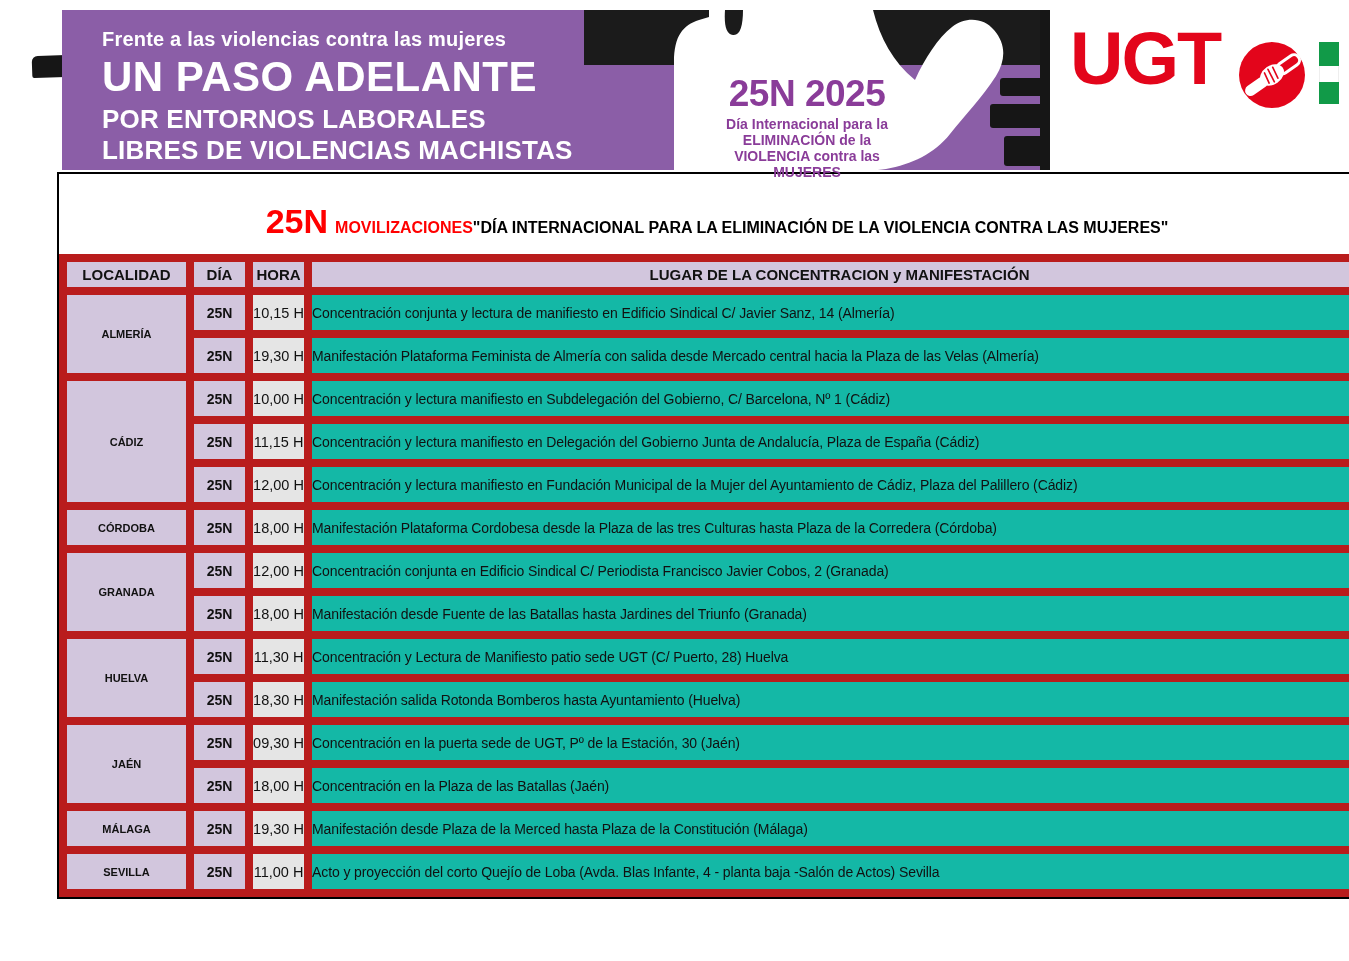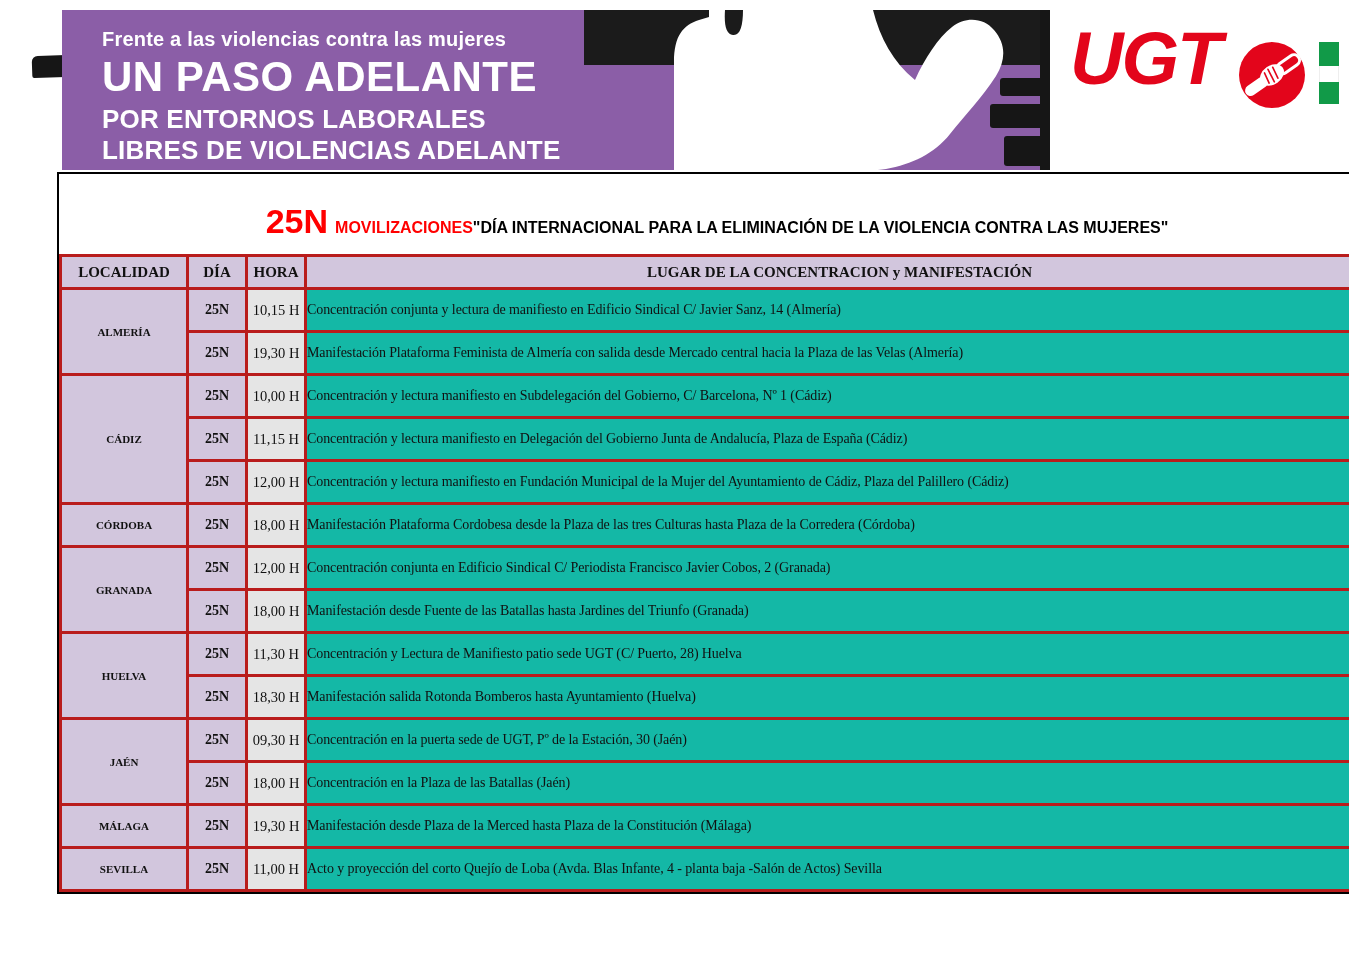--- a/index.html
+++ b/index.html
@@ -22,37 +22,37 @@
   .streak-c { left:942px; top:126px; width:46px; height:30px; }
   .streak-edge { left:978px; top:0; width:10px; height:160px; border-radius:0; }
   .streak-topleft { position:absolute; left:0; top:55px; width:64px; height:22px; background:#161616; border-radius:6px 2px 8px 2px; transform:rotate(-2deg); z-index:0; }
 
   .campaign { position:absolute; left:620px; top:64px; width:250px; text-align:center; color:#8a3c99; z-index:4; }
   .campaign-title { font-size:37px; font-weight:800; letter-spacing:-0.5px; line-height:40px; margin-bottom:2px; }
   .campaign-line { font-size:14px; font-weight:800; line-height:16px; }
 
   
   .logo { position:absolute; left:1035px; top:0; width:280px; height:150px; }
-  .logo-ugt { position:absolute; left:3px; top:22px; font-size:74px; font-weight:800; letter-spacing:-2px; color:#e3051b; line-height:74px;font-style:italic; }
+  .logo-ugt { position:absolute; left:3px; top:22px; font-size:74px; font-weight:800; letter-spacing:-2px; color:#e3051b; line-height:74px; }
   .logo-circle { position:absolute; left:172px; top:42px; width:66px; height:66px; }
   .logo-flag { position:absolute; left:252px; top:42px; width:20px; height:62px; display:flex; flex-direction:column; }
   .flag-g1 { height:24px; background:#119a48; }
   .flag-w  { height:16px; background:#ffffff; border-left:1px solid #eee; border-right:1px solid #eee; }
   .flag-g2 { height:22px; background:#119a48; }
   .logo-region { position:absolute; left:0; top:104px; width:275px; text-align:right; font-size:31px; font-weight:600; color:#262626; letter-spacing:.5px; }
 
   
   .tbl-wrap { margin-left:25px; width:1320px; border:2px solid #000; background:#fff; }
   .tbl-title { height:80px; display:flex; align-items:baseline; justify-content:center; padding-top:28px; }
   .tbl-title-prefix { color:#ff0000; font-size:34px; font-weight:700; margin-right:7px; }
   .tbl-title-label { color:#ff0000; font-size:16px; font-weight:700; }
   .tbl-title-quote { color:#000; font-size:16px; font-weight:700; }
 
   table.tbl { width:100%; border-collapse:collapse; table-layout:fixed; }
-  .tbl th, .tbl td { border:3px solid #b91c1c; font-family:Liberation Serif, serif; }
+  .tbl th, .tbl td { border:8px solid #b91c1c; font-family:Liberation Sans, sans-serif; }
   .tbl thead tr { height:33px; }
   .tbl tbody tr { height:43px; }
   .tbl th { background:#d2c6dd; font-size:15px; font-weight:700; color:#111; text-align:center; }
   .tbl td.loc { background:#d2c6dd; font-size:11px; font-weight:700; color:#111; text-align:center; }
   .tbl td.dia { background:#d2c6dd; font-size:14px; font-weight:700; color:#111; text-align:center; }
   .tbl td.hora { background:#e5e5e5; font-size:14.5px; color:#111; text-align:center; }
   .tbl td.lugar { background:#14b8a6; font-size:14px; color:#111; text-align:left; letter-spacing:-0.1px; }
 </style>
 </head>
 <body>
@@ -71,23 +71,30 @@
 
       <div class="streak streak-a"></div>
       <div class="streak streak-b"></div>
       <div class="streak streak-c"></div>
       <div class="streak streak-edge"></div>
 
       <div class="banner-textblock">
         <div class="banner-tagline">Frente a las violencias contra las mujeres</div>
         <div class="banner-title">UN PASO ADELANTE</div>
         <div class="banner-subtitle">POR ENTORNOS LABORALES</div>
-        <div class="banner-subtitle">LIBRES DE VIOLENCIAS ADELANTE</div>
+        <div class="banner-subtitle">LIBRES DE VIOLENCIAS MACHISTAS</div>
       </div>
 
+      <div class="campaign">
+        <div class="campaign-title">25N 2025</div>
+        <div class="campaign-line">Día Internacional para la</div>
+        <div class="campaign-line">ELIMINACIÓN de la</div>
+        <div class="campaign-line">VIOLENCIA contra las</div>
+        <div class="campaign-line">MUJERES</div>
+      </div>
     </div>
 
     <div class="logo">
       <div class="logo-ugt">UGT</div>
       <svg class="logo-circle" viewBox="0 0 66 66" aria-hidden="true">
         <circle cx="33" cy="33" r="33" fill="#e3051b"></circle>
         <g transform="rotate(-35 33 33)">
           <rect x="1" y="28" width="25" height="11" rx="5.5" fill="#ffffff"></rect>
           <rect x="40" y="28" width="25" height="11" rx="5.5" fill="none" stroke="#ffffff" stroke-width="3"></rect>
           <ellipse cx="33" cy="33" rx="13" ry="9.5" fill="#ffffff"></ellipse>

